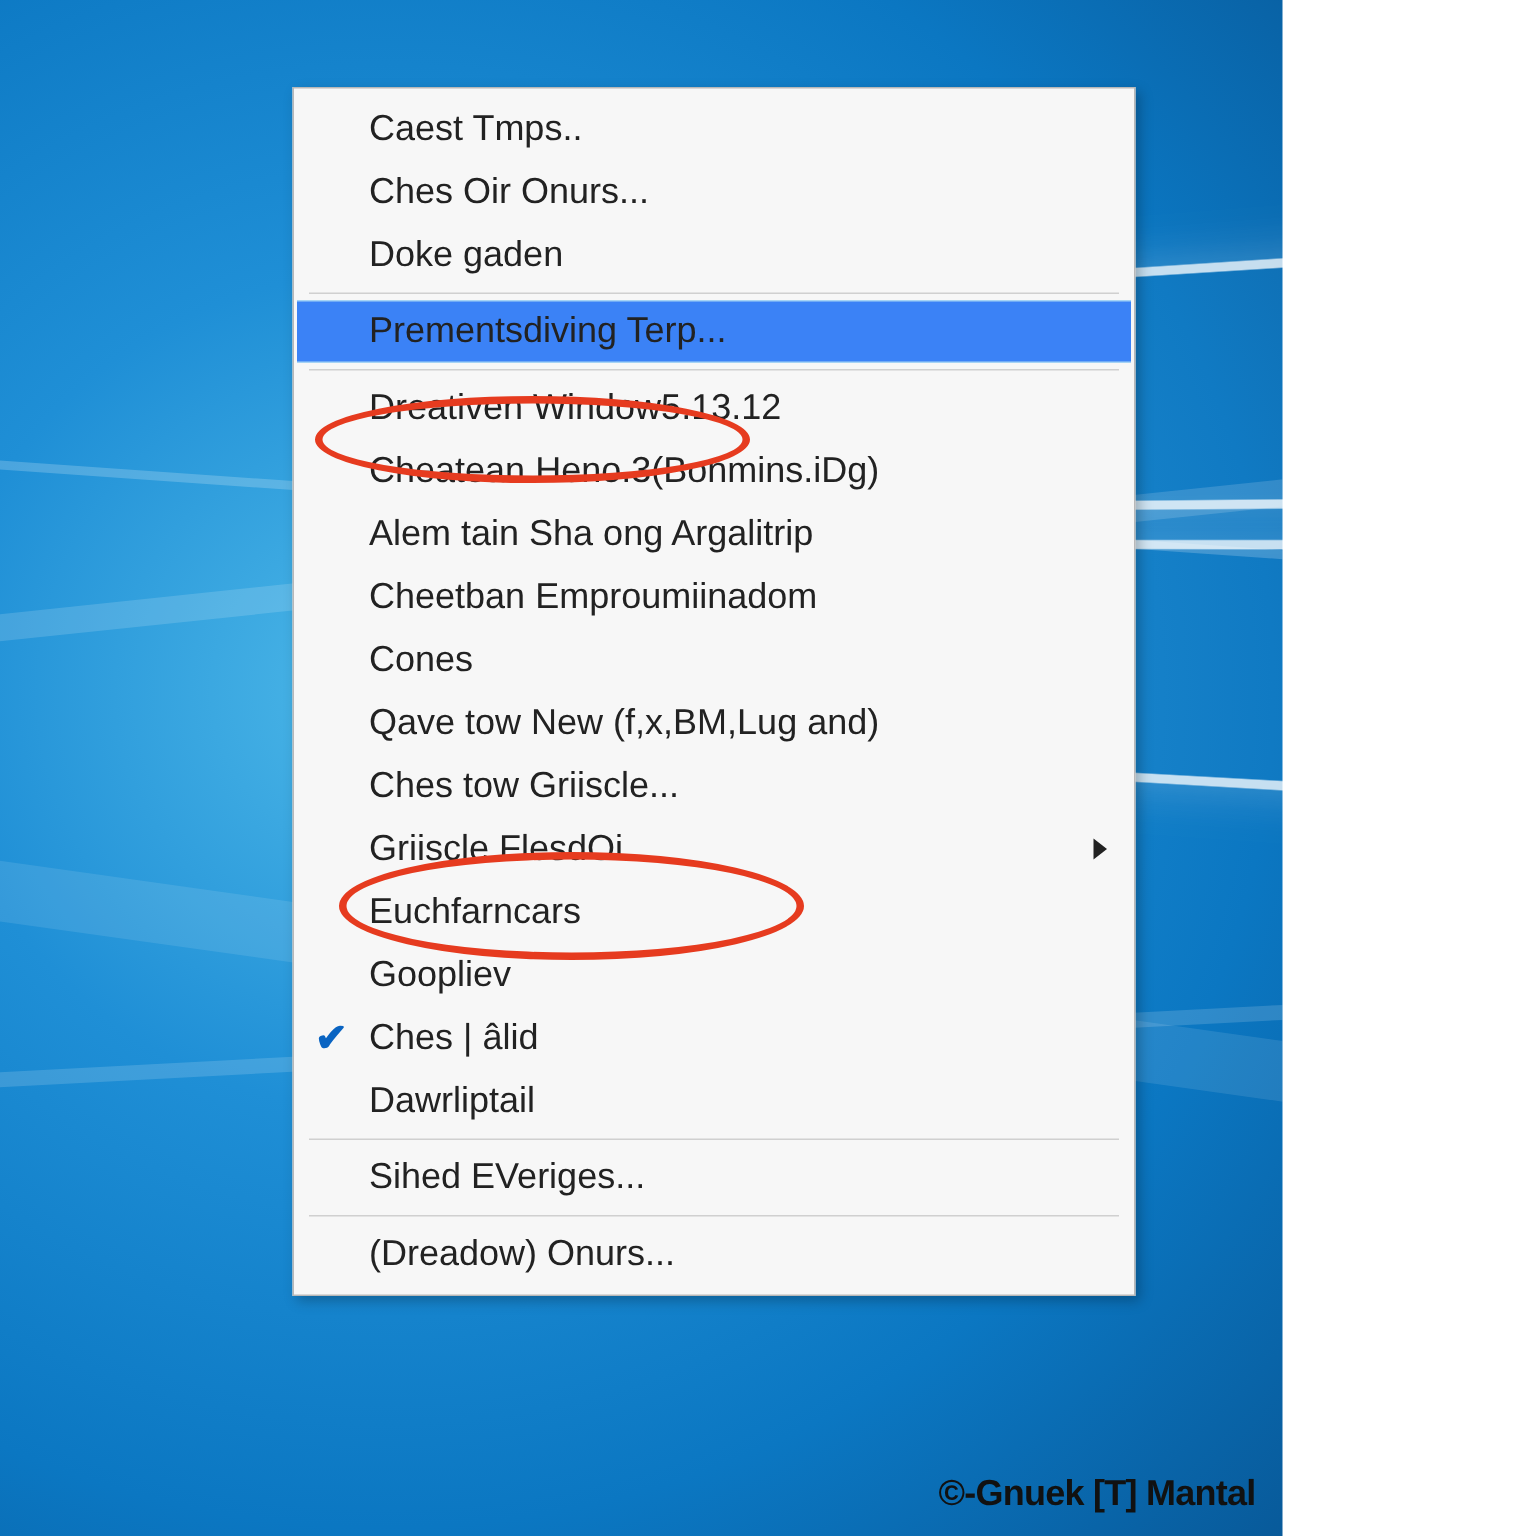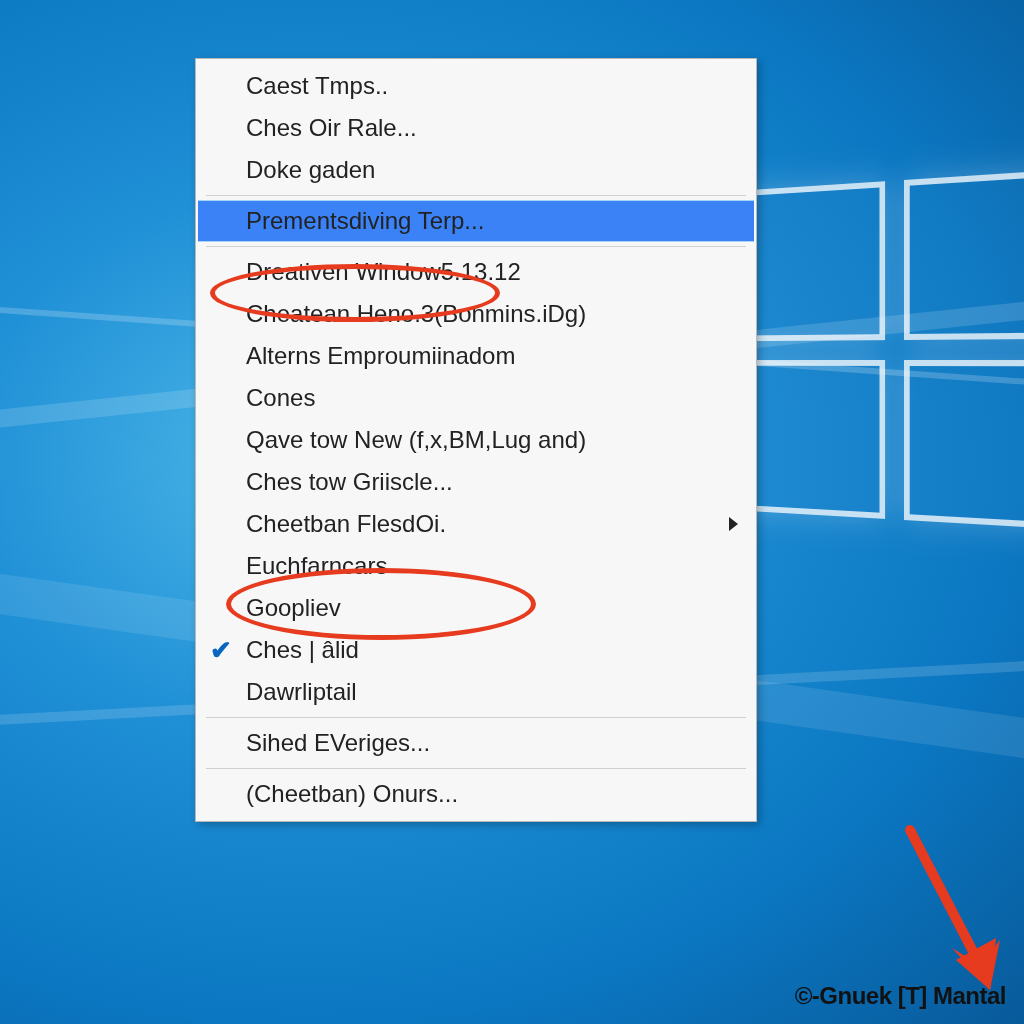--- a/index.html
+++ b/index.html
@@ -1,19 +1,19 @@
 <!DOCTYPE html>
 <html><head>
 <meta charset="utf-8">
 <style>
   * { margin: 0; padding: 0; box-sizing: border-box; }
   html, body { width: 1024px; height: 1024px; overflow: hidden; font-family: "Segoe UI", Tahoma, sans-serif; }
   
   .desktop {
-    width: 1024px;
+    width: 855px;
     height: 1024px;
     position: relative;
     background: radial-gradient(ellipse at 30% 45%, #4db8e8 0%, #1f8fd6 35%, #0b77c2 70%, #085a9a 100%);
     overflow: hidden;
   }
   
   
   .beam {
     position: absolute;
     background: rgba(255,255,255,0.15);
@@ -134,50 +134,53 @@
     <div class="pane p2"></div>
     <div class="pane p3"></div>
     <div class="pane p4"></div>
   </div>
 
   <div class="context-menu" id="ctx">
       <div class="menu-item">
         <span>Caest Tmps..</span>
       </div>
       <div class="menu-item">
-        <span>Ches Oir Rale...</span>
+        <span>Ches Oir Onurs...</span>
       </div>
       <div class="menu-item">
         <span>Doke gaden</span>
       </div>
       <div class="menu-sep"></div>
       <div class="menu-item highlight">
         <span>Prementsdiving Terp...</span>
       </div>
       <div class="menu-sep"></div>
       <div class="menu-item">
         <span>Dreativen Window5.13.12</span>
       </div>
       <div class="menu-item">
         <span>Cheatean Heno.3(Bonmins.iDg)</span>
       </div>
       <div class="menu-item">
-        <span>Alterns Emproumiinadom</span>
+        <span>Alem tain Sha ong Argalitrip</span>
+      </div>
+      <div class="menu-item">
+        <span>Cheetban Emproumiinadom</span>
       </div>
       <div class="menu-item">
         <span>Cones</span>
       </div>
       <div class="menu-item">
         <span>Qave tow New (f,x,BM,Lug and)</span>
       </div>
       <div class="menu-item">
         <span>Ches tow Griiscle...</span>
       </div>
       <div class="menu-item">
-        <span>Cheetban FlesdOi.</span>
+        <span>Griiscle FlesdOi.</span>
         <span class="submenu-arrow"></span>
       </div>
       <div class="menu-item">
         <span>Euchfarncars</span>
       </div>
       <div class="menu-item">
         <span>Goopliev</span>
       </div>
       <div class="menu-item">
         <span>Ches | âlid</span>
@@ -185,21 +188,21 @@
       </div>
       <div class="menu-item">
         <span>Dawrliptail</span>
       </div>
       <div class="menu-sep"></div>
       <div class="menu-item">
         <span>Sihed EVeriges...</span>
       </div>
       <div class="menu-sep"></div>
       <div class="menu-item">
-        <span>(Cheetban) Onurs...</span>
+        <span>(Dreadow) Onurs...</span>
       </div>
     </div>
 
   <div class="red-ellipse" style="left:210px; top:264px; width:290px; height:58px;"></div>
   <div class="red-ellipse" style="left:226px; top:568px; width:310px; height:72px;"></div>
 
   <svg class="red-arrow" style="left:870px; top:820px; width:150px; height:180px;" viewBox="0 0 150 180">
     <line x1="40" y1="10" x2="110" y2="145" stroke="#e63b1f" stroke-width="10" stroke-linecap="round"></line>
     <polygon points="110,145 82,128 120,170 130,120" fill="#e63b1f"></polygon>
     <polygon points="120,170 86,140 126,118" fill="#e63b1f"></polygon>

